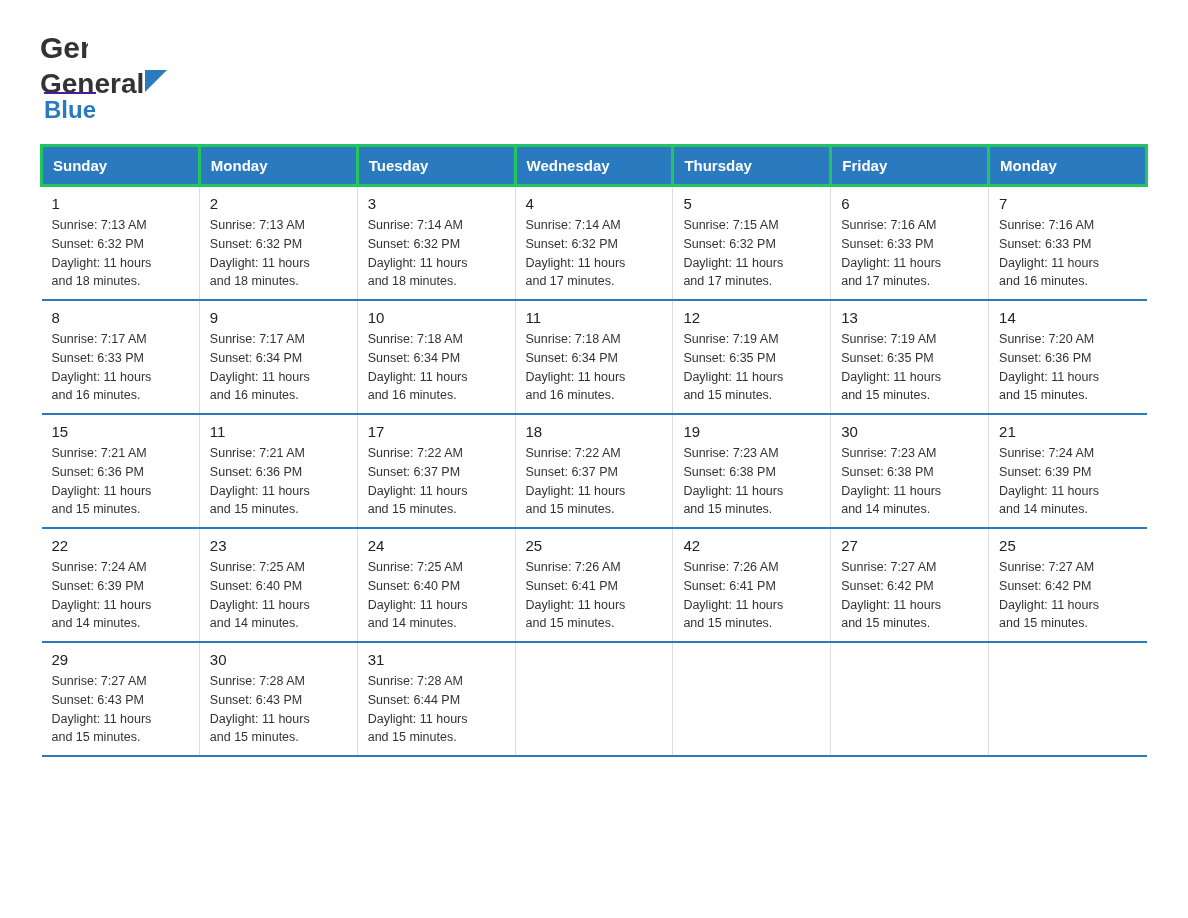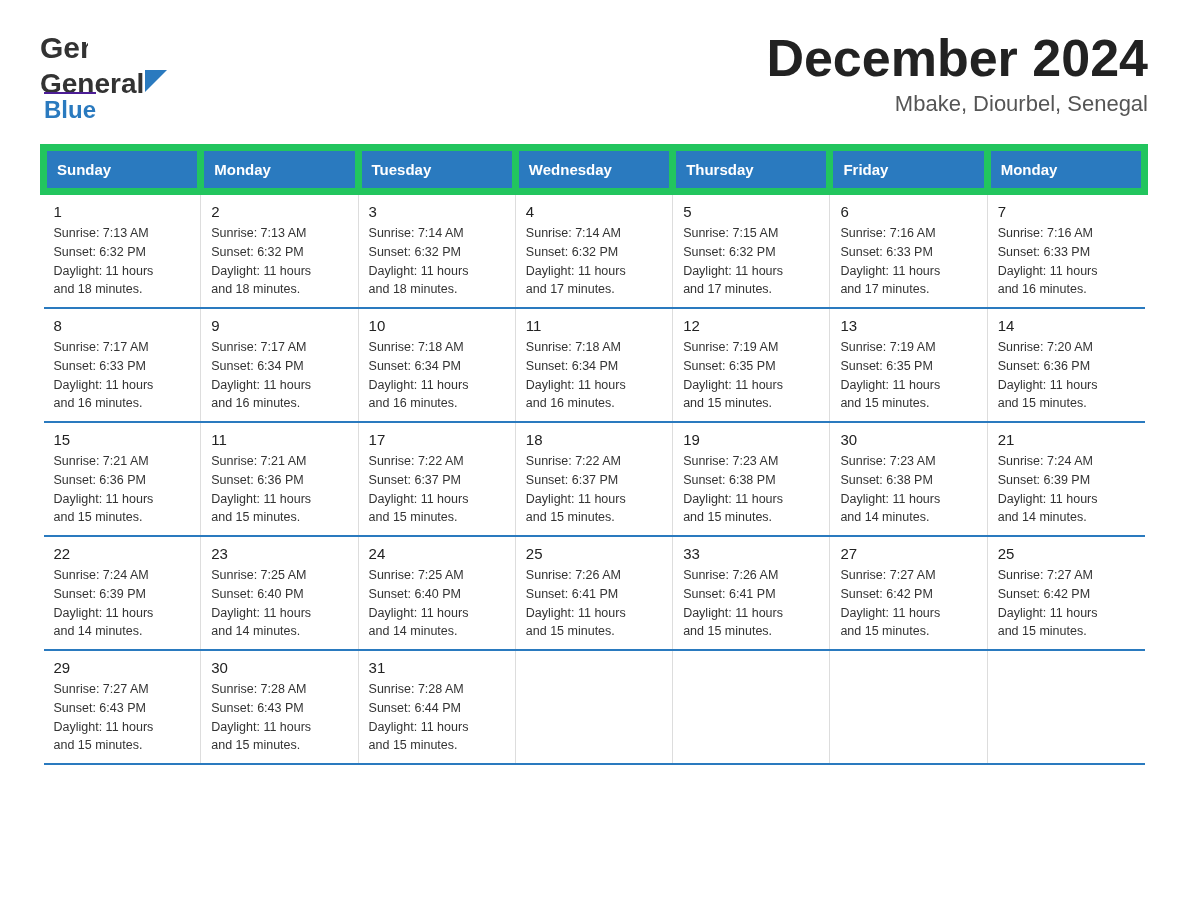--- a/index.html
+++ b/index.html
@@ -40,21 +40,21 @@
       border-collapse: collapse;
       table-layout: fixed;
     }
     thead tr th {
       background-color: #2a7abf;
       color: #fff;
       padding: 10px 10px;
       font-size: 15px;
       font-weight: bold;
       text-align: left;
-      border: 7px solid #22c55e;
+      border: 3px solid #22c55e;
     }
     tbody tr {
       border-bottom: 2px solid #2a7abf;
     }
     tbody tr td {
       vertical-align: top;
       padding: 8px 10px;
       font-size: 12.5px;
       color: #333;
       border-right: 1px solid #ddd;
@@ -104,24 +104,20 @@
           <svg width="22" height="22" viewBox="0 0 22 22">
             <polygon points="0,0 22,0 0,22" fill="#2a7abf"></polygon>
           </svg>
         </span>
       </div>
       <div style="margin-top:-4px;margin-left:4px;">
         <span style="font-size:24px;font-weight:bold;color:#2a7abf;border-top:2px solid #4c1d95;padding-top:2px;">Blue</span>
       </div>
     </div>
   </div>
-  <div class="title-area">
-    <div class="month-title">December 2024</div>
-    <div class="location-title">Mbake, Diourbel, Senegal</div>
-  </div>
 </div>
 
 <table>
   <thead>
     <tr>
 
     <th>Sunday</th>
         <th>Monday</th>
         <th>Tuesday</th>
         <th>Wednesday</th>
@@ -157,21 +153,21 @@
         <td><span class="day-num">18</span><span class="day-info">Sunrise: 7:22 AM<br>Sunset: 6:37 PM<br>Daylight: 11 hours<br>and 15 minutes.</span></td>
         <td><span class="day-num">19</span><span class="day-info">Sunrise: 7:23 AM<br>Sunset: 6:38 PM<br>Daylight: 11 hours<br>and 15 minutes.</span></td>
         <td><span class="day-num">30</span><span class="day-info">Sunrise: 7:23 AM<br>Sunset: 6:38 PM<br>Daylight: 11 hours<br>and 14 minutes.</span></td>
         <td><span class="day-num">21</span><span class="day-info">Sunrise: 7:24 AM<br>Sunset: 6:39 PM<br>Daylight: 11 hours<br>and 14 minutes.</span></td>
       </tr>
       <tr>
         <td><span class="day-num">22</span><span class="day-info">Sunrise: 7:24 AM<br>Sunset: 6:39 PM<br>Daylight: 11 hours<br>and 14 minutes.</span></td>
         <td><span class="day-num">23</span><span class="day-info">Sunrise: 7:25 AM<br>Sunset: 6:40 PM<br>Daylight: 11 hours<br>and 14 minutes.</span></td>
         <td><span class="day-num">24</span><span class="day-info">Sunrise: 7:25 AM<br>Sunset: 6:40 PM<br>Daylight: 11 hours<br>and 14 minutes.</span></td>
         <td><span class="day-num">25</span><span class="day-info">Sunrise: 7:26 AM<br>Sunset: 6:41 PM<br>Daylight: 11 hours<br>and 15 minutes.</span></td>
-        <td><span class="day-num">33</span><span class="day-info">Sunrise: 7:26 AM<br>Sunset: 6:41 PM<br>Daylight: 11 hours<br>and 15 minutes.</span></td>
+        <td><span class="day-num">42</span><span class="day-info">Sunrise: 7:26 AM<br>Sunset: 6:41 PM<br>Daylight: 11 hours<br>and 15 minutes.</span></td>
         <td><span class="day-num">27</span><span class="day-info">Sunrise: 7:27 AM<br>Sunset: 6:42 PM<br>Daylight: 11 hours<br>and 15 minutes.</span></td>
         <td><span class="day-num">25</span><span class="day-info">Sunrise: 7:27 AM<br>Sunset: 6:42 PM<br>Daylight: 11 hours<br>and 15 minutes.</span></td>
       </tr>
       <tr>
         <td><span class="day-num">29</span><span class="day-info">Sunrise: 7:27 AM<br>Sunset: 6:43 PM<br>Daylight: 11 hours<br>and 15 minutes.</span></td>
         <td><span class="day-num">30</span><span class="day-info">Sunrise: 7:28 AM<br>Sunset: 6:43 PM<br>Daylight: 11 hours<br>and 15 minutes.</span></td>
         <td><span class="day-num">31</span><span class="day-info">Sunrise: 7:28 AM<br>Sunset: 6:44 PM<br>Daylight: 11 hours<br>and 15 minutes.</span></td>
         <td class="empty-cell"></td>
         <td class="empty-cell"></td>
         <td class="empty-cell"></td>

